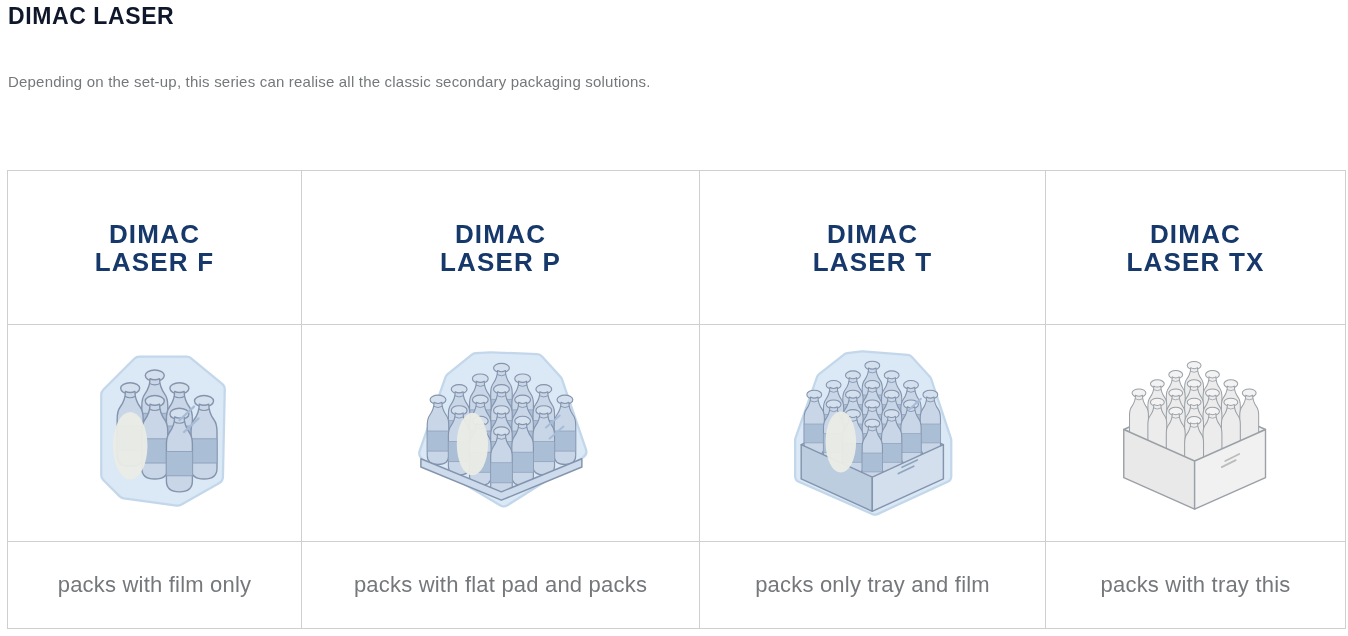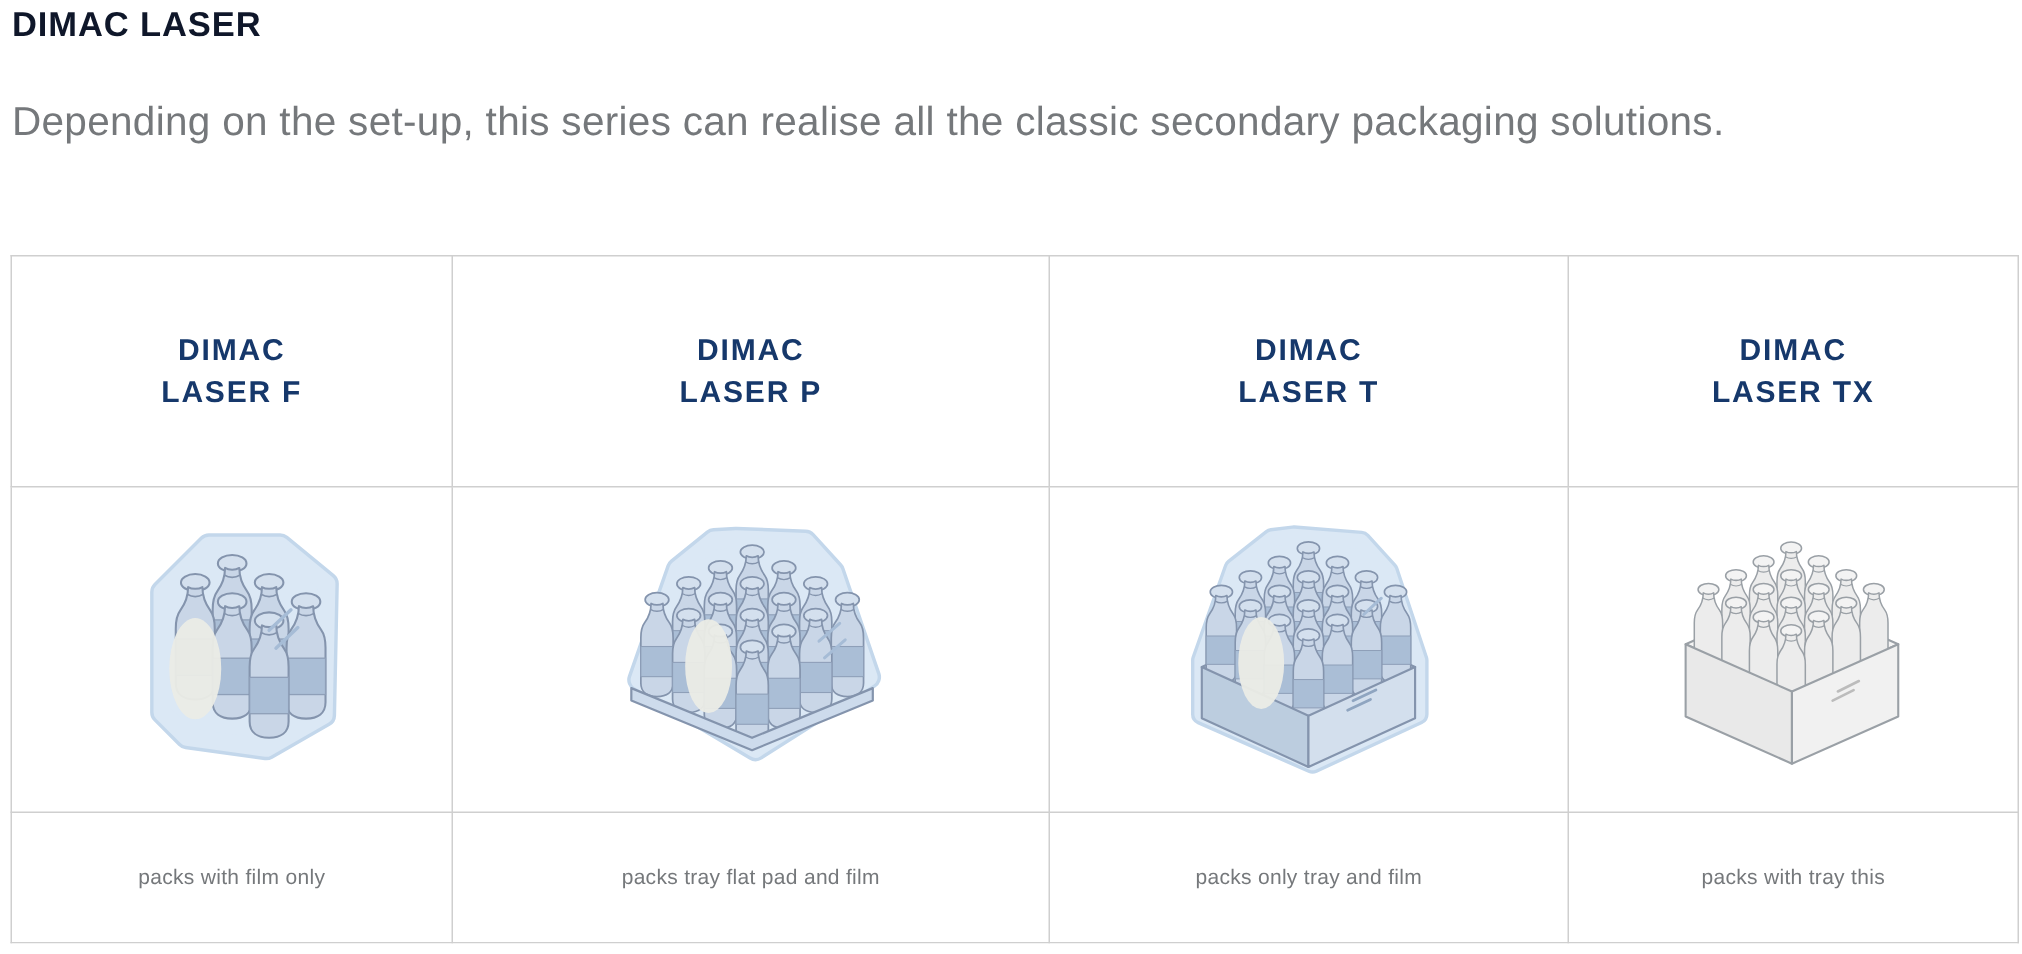--- a/index.html
+++ b/index.html
@@ -16,21 +16,21 @@
     padding-left: 1px;
     color: #0f172a;
     font-size: 23px;
     font-weight: 700;
     letter-spacing: 0.6px;
     line-height: 27px;
   }
   .page-description {
     margin: 38px 0 0 1px;
     color: #75787b;
-    font-size: 27px;
+    font-size: 15px;
     font-weight: 300;
     letter-spacing: 0.2px;
     line-height: 27px;
   }
 
   table.models {
     border-collapse: collapse;
     table-layout: fixed;
     width: 1338px;
     margin-top: 75px;
@@ -45,37 +45,37 @@
   col.c1 { width: 294px; }
   col.c2 { width: 398px; }
   col.c3 { width: 346px; }
   col.c4 { width: 300px; }
 
   tr.row-names td { height: 154px; }
   .model-name {
     display: inline-block;
     color: #16386b;
     font-weight: 700;
-    font-size: 20px;
+    font-size: 26px;
     letter-spacing: 1.2px;
     line-height: 28px;
     white-space: pre-line;
   }
 
   tr.row-illus td { height: 217px; }
   .illu { display: inline-block; vertical-align: middle; }
   .illu-f  { height: 186px; }
   .illu-p  { height: 184px; }
   .illu-t  { height: 180px; }
   .illu-tx { height: 168px; }
 
   tr.row-captions td { height: 87px; }
   .model-caption {
     color: #75787b;
-    font-size: 14px;
+    font-size: 22px;
     font-weight: 300;
     letter-spacing: 0.2px;
     text-align: right;
   }
 
   .defs-svg { position: absolute; width: 0; height: 0; overflow: hidden; }
 </style>
 <title>DIMAC LASER</title></head>
 <body>
 
@@ -225,21 +225,21 @@
           <path d="M120,124 l16,-8 M116,131 l16,-8" stroke="#bcbcbc" stroke-width="2" fill="none" stroke-linecap="round"></path>
         </svg>
       </td>
     </tr>
 
     <tr class="row-captions">
       <td>
         <span class="model-caption">packs with film only</span>
       </td>
       <td>
-        <span class="model-caption">packs tray flat pad and film</span>
+        <span class="model-caption">packs with flat pad and packs</span>
       </td>
       <td>
         <span class="model-caption">packs only tray and film</span>
       </td>
       <td>
         <span class="model-caption">packs with tray this</span>
       </td>
     </tr>
   </tbody>
     </table>

